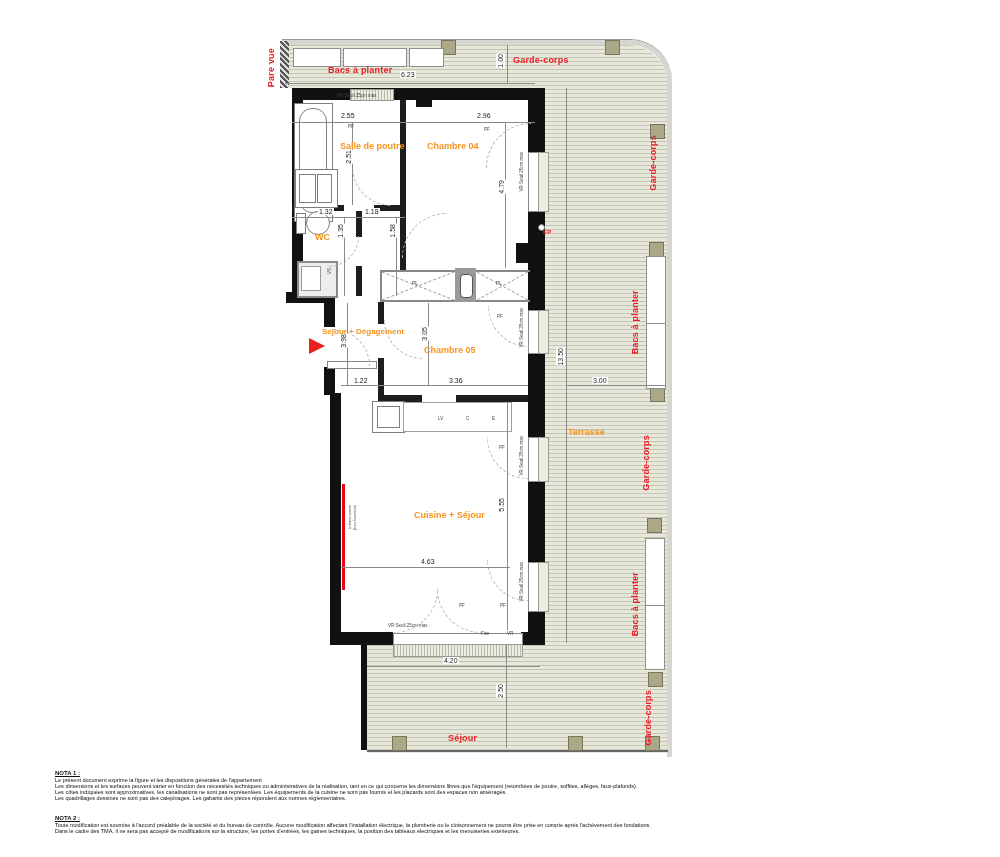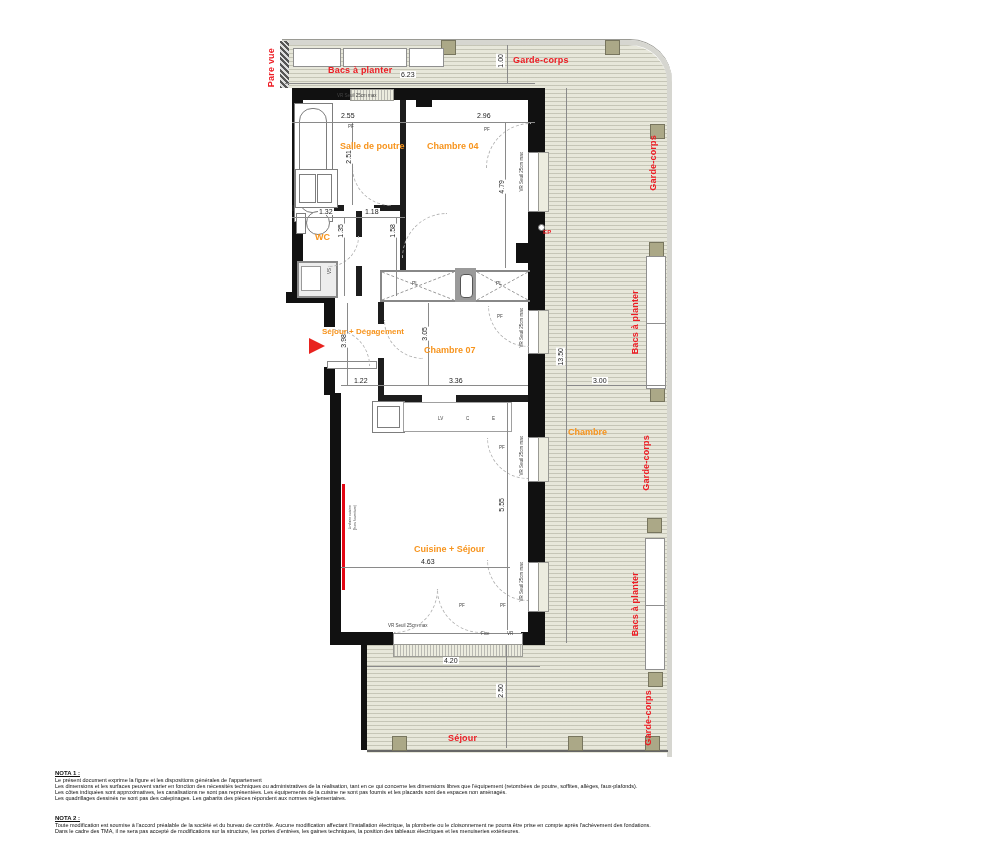--- a/index.html
+++ b/index.html
@@ -217,23 +217,23 @@
   <div class="abs red v" style="left:630px;top:572px;">Bacs à planter</div>
   <div class="abs red v" style="left:643px;top:690px;">Garde-corps</div>
   <div class="abs red" style="left:448px;top:733px;">Séjour</div>
   <div class="abs red" style="left:543px;top:229px;font-size:6px;">EP</div>
   <div class="abs" style="left:538px;top:224px;width:5px;height:5px;border:1px solid #777;border-radius:50%;background:#fff;"></div>
 
   <div class="abs room" style="left:340px;top:141px;">Salle de poutre</div>
   <div class="abs room" style="left:427px;top:141px;">Chambre 04</div>
   <div class="abs room" style="left:315px;top:232px;">WC</div>
   <div class="abs room" style="left:322px;top:327px;font-size:8px;">Séjour + Dégagement</div>
-  <div class="abs room" style="left:424px;top:345px;">Chambre 07</div>
-  <div class="abs room" style="left:414px;top:544px;">Cuisine + Séjour</div>
-  <div class="abs room" style="left:568px;top:427px;">Chambre</div>
+  <div class="abs room" style="left:424px;top:345px;">Chambre 05</div>
+  <div class="abs room" style="left:414px;top:510px;">Cuisine + Séjour</div>
+  <div class="abs room" style="left:568px;top:427px;">Terrasse</div>
 
   <div class="abs ann" style="left:337px;top:93px;">VR  Seuil 25cm max</div>
   <div class="abs annv" style="left:519px;top:152px;">VR  Seuil 25cm max</div>
   <div class="abs annv" style="left:519px;top:308px;">VR  Seuil 25cm max</div>
   <div class="abs annv" style="left:519px;top:436px;">VR  Seuil 25cm max</div>
   <div class="abs annv" style="left:519px;top:562px;">VR  Seuil 25cm max</div>
   <div class="abs ann" style="left:388px;top:623px;">VR  Seuil 25cm max</div>
   <div class="abs ann" style="left:481px;top:631px;">Fixe</div>
   <div class="abs ann" style="left:507px;top:631px;">VR</div>
   <div class="abs ann" style="left:348px;top:124px;">PF</div>

